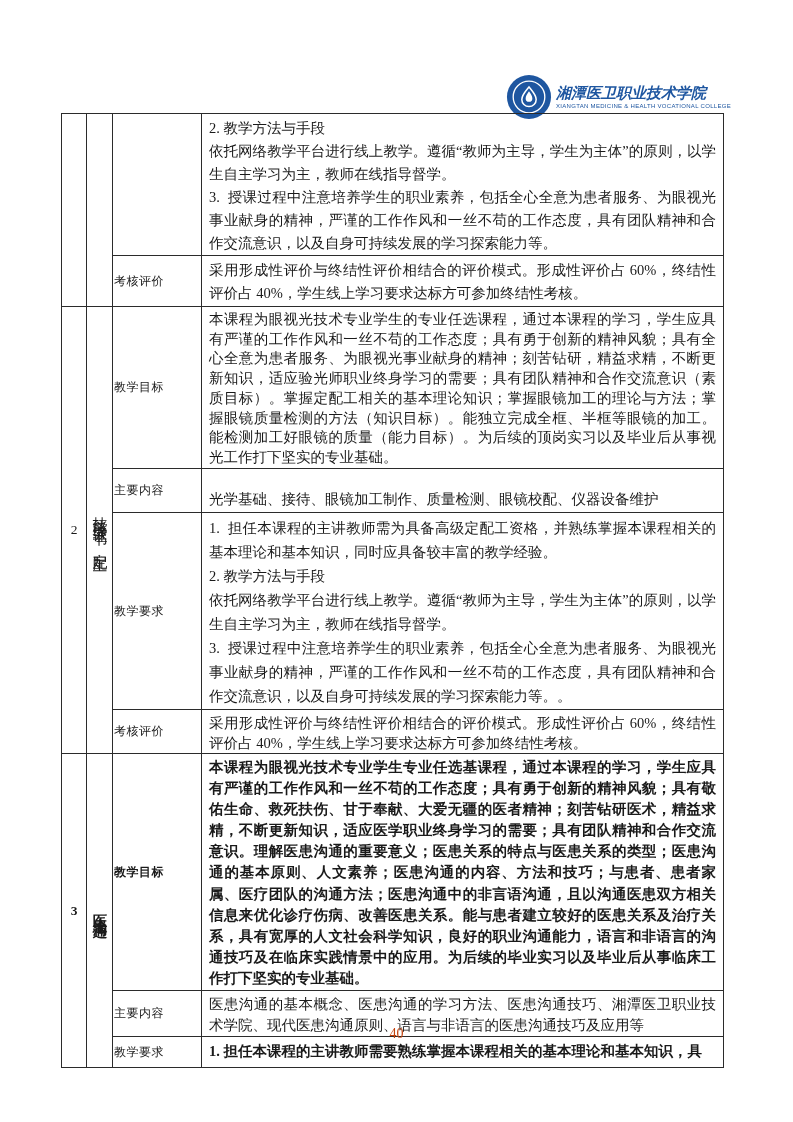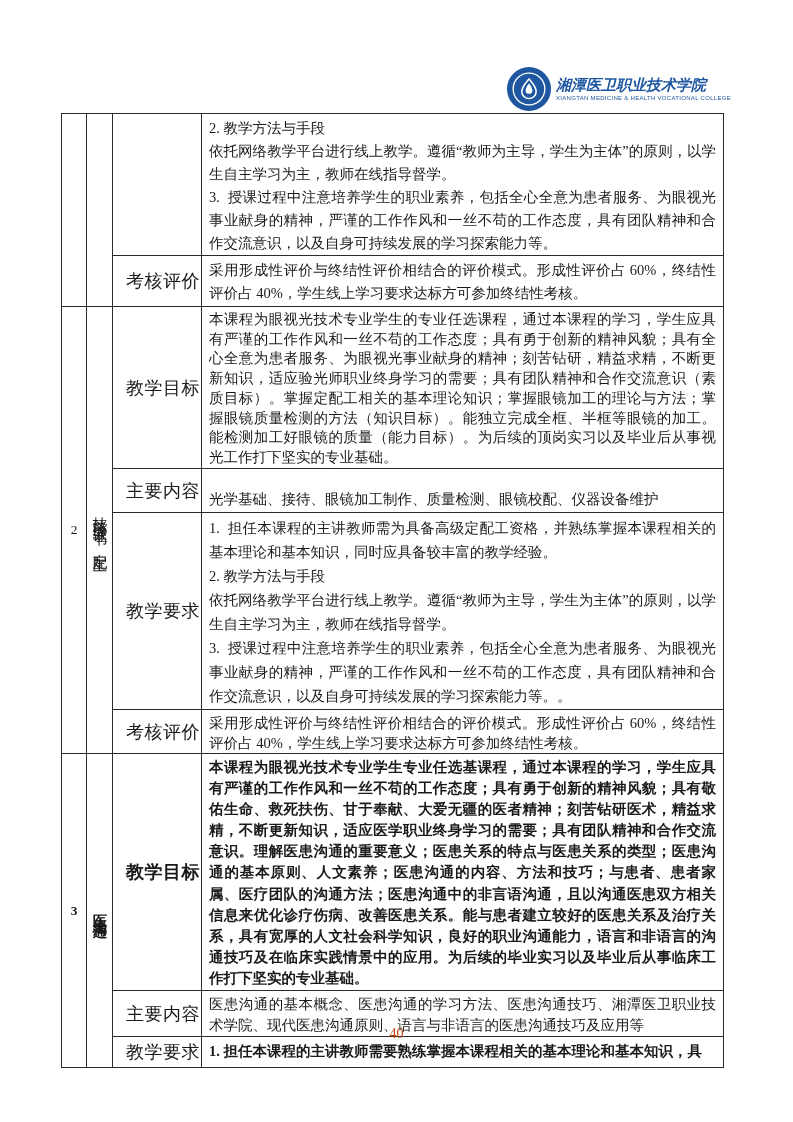--- a/index.html
+++ b/index.html
@@ -3,21 +3,21 @@
 <meta charset="utf-8">
 <title>Course Syllabus Page</title>
 <style>
   html,body{margin:0;padding:0;}
   body{
     width:793px;height:1122px;position:relative;background:#ffffff;
     font-family:"Liberation Serif","DejaVu Serif",serif;
     color:#1a1a1a;overflow:hidden;
   }
   
-  .logo-block{position:absolute;top:64px;left:506px;width:200px;height:50px;display:flex;align-items:center;}
+  .logo-block{position:absolute;top:72px;left:506px;width:200px;height:50px;display:flex;align-items:center;}
   .logo-mark{width:46px;height:46px;flex:0 0 46px;}
   .logo-text{margin-left:4px;display:flex;flex-direction:column;justify-content:center;}
   .logo-zh{
     font-size:15px;font-weight:bold;font-style:italic;color:#1e56a0;
     letter-spacing:0px;line-height:18px;white-space:nowrap;
   }
   .logo-en{
     font-size:6px;color:#1e56a0;letter-spacing:0.3px;line-height:8px;white-space:nowrap;
     font-family:"Liberation Sans","DejaVu Sans",sans-serif;
   }
@@ -34,21 +34,21 @@
   .col-course{width:26px;}
   .col-label{width:89px;}
   .col-content{width:522px;}
   td.num-cell{text-align:center;font-size:13.5px;}
   td.course-cell{text-align:center;padding:4px 0;}
   .vertical-name{
     writing-mode:vertical-rl;text-orientation:upright;
     display:inline-block;letter-spacing:3px;font-size:14.5px;line-height:26px;
     white-space:pre;margin:0 auto;
   }
-  td.label-cell{text-align:right;font-size:18px;letter-spacing:0.5px;}
+  td.label-cell{text-align:left;font-size:12px;letter-spacing:0.5px;}
   td.content-cell{
     vertical-align:top;text-align:justify;padding:3px 7px 0 7px;
     white-space:pre-wrap;word-break:break-all;
   }
   td.content-mid{vertical-align:middle;padding-top:16px;}
   
   tr.h-s1a td{height:137px;} tr.h-s1a .content-cell{line-height:23px;}
   tr.h-s1b td{height:47px;}  tr.h-s1b .content-cell{line-height:23px;}
   tr.h-s2a td{height:158px;} tr.h-s2a .content-cell{line-height:19.7px;margin-left:12px;}
   tr.h-s2b td{height:27px;}  tr.h-s2b .content-cell{line-height:22px;}

